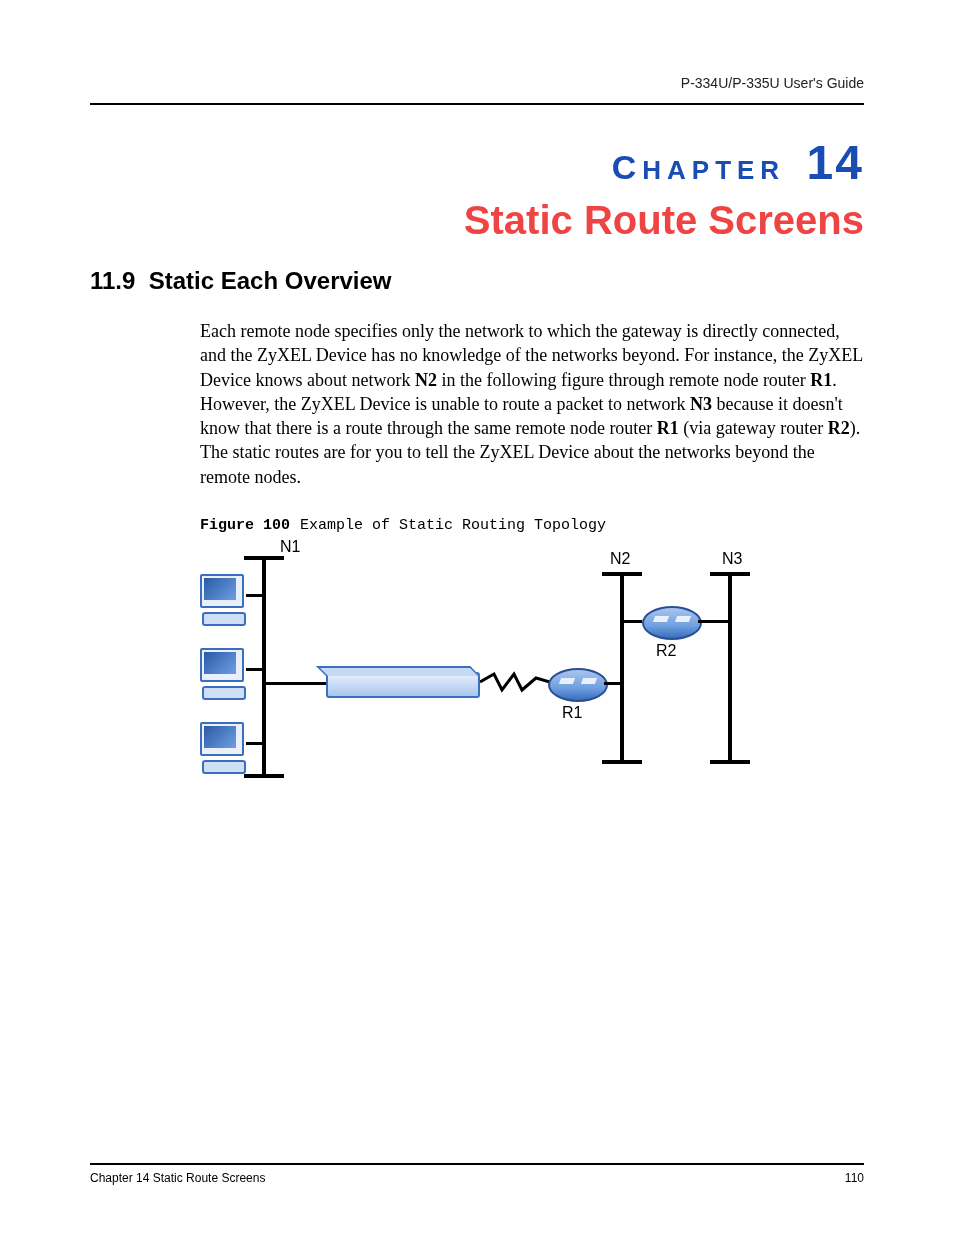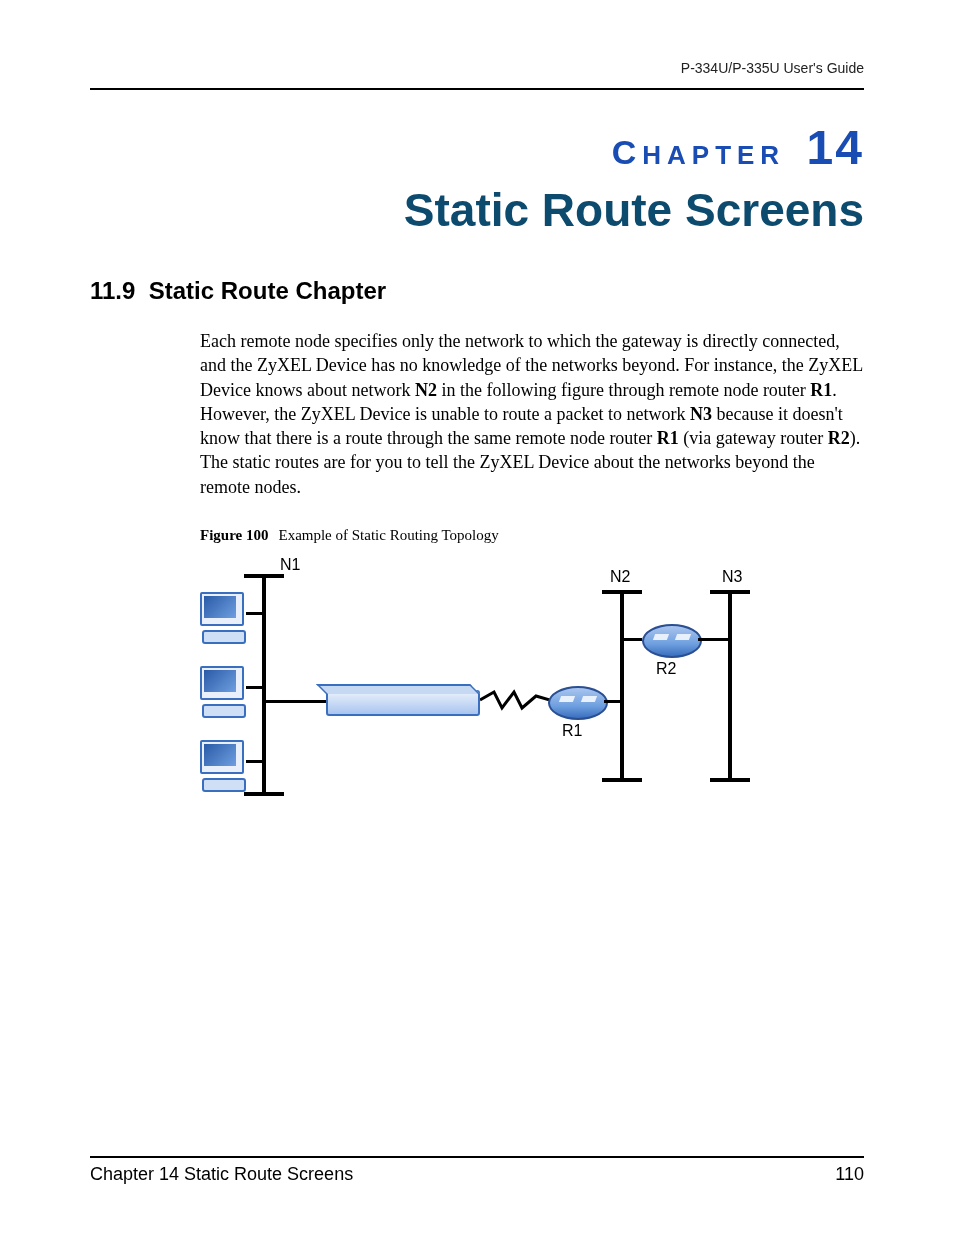--- a/index.html
+++ b/index.html
@@ -7,82 +7,82 @@
     padding: 0;
     background: #fff;
     font-family: "Times New Roman", Times, serif;
     color: #000;
     width: 954px;
     height: 1235px;
     position: relative;
     box-sizing: border-box;
   }
   .page {
-    padding: 60px 90px 40px 90px;
+    padding: 75px 90px 40px 90px;
     box-sizing: border-box;
     width: 100%;
     height: 100%;
     position: relative;
   }
   .header-right {
     text-align: right;
     font-family: Arial, Helvetica, sans-serif;
     font-size: 14px;
     color: #222;
     margin-bottom: 12px;
   }
   .top-rule {
     border: none;
     border-top: 2px solid #000;
     margin: 0 0 30px 0;
   }
   .chapter-block {
     text-align: right;
-    margin-bottom: 40px;
+    margin-bottom: 24px;
   }
   .chapter-line {
     font-family: Arial, Helvetica, sans-serif;
     color: #1a4db3;
     font-weight: bold;
     font-size: 34px;
     letter-spacing: 6px;
     margin-bottom: 8px;
   }
   .chapter-line .num {
     font-size: 48px;
     letter-spacing: 2px;
     margin-left: 6px;
   }
   .chapter-title {
     font-family: Arial, Helvetica, sans-serif;
-    color: #0c4a6e;
+    color: #ef4444;
     font-weight: bold;
-    font-size: 46px;
+    font-size: 40px;
   }
   .intro {
     font-size: 18px;
     margin: 0 0 40px 110px;
   }
   .h2 {
     font-family: Arial, Helvetica, sans-serif;
     font-weight: bold;
     font-size: 24px;
     margin: 0 0 24px 0;
   }
   .body-para {
     font-size: 18px;
     line-height: 1.35;
     margin: 0 0 28px 110px;
     text-align: left;
   }
   .body-para b { font-weight: bold; }
   .fig-caption {
-    font-family: Liberation Serif, serif;
+    font-family: Liberation Mono, monospace;
     font-size: 15px;
-    margin: 0 0 16px 110px;
+    margin: 0 0 8px 110px;
   }
   .fig-caption .fig-bold { font-weight: bold; margin-right: 10px; }
   .diagram-wrap {
     margin-left: 110px;
     width: 580px;
     height: 250px;
     position: relative;
     font-family: Arial, Helvetica, sans-serif;
     font-weight: normal;
     font-size: 16px;
@@ -95,21 +95,21 @@
   }
   .footer-rule {
     border: none;
     border-top: 2px solid #000;
     margin: 0 0 6px 0;
   }
   .footer-row {
     display: flex;
     justify-content: space-between;
     font-family: Arial, Helvetica, sans-serif;
-    font-size: 18px;
+    font-size: 12px;
   }
   
   .vline { position:absolute; width:4px; background:#000; }
   .hcap  { position:absolute; height:4px; background:#000; }
   .link  { position:absolute; height:3px; background:#000; }
   .label { position:absolute; color:#000; }
   .pc {
     position:absolute; width:46px; height:42px;
   }
   .pc .mon {
@@ -160,21 +160,21 @@
   <div class="chapter-block">
     <div class="chapter-line">
       <span>C</span><span style="font-size:26px;">HAPTER</span>
       <span class="num">14</span>
     </div>
     <div class="chapter-title">Static Route Screens</div>
   </div>
 
 
   <h2 class="h2">
-    <span>11.9</span>&nbsp;&nbsp;<span>Static Route Chapter</span>
+    <span>11.9</span>&nbsp;&nbsp;<span>Static Each Overview</span>
   </h2>
 
   <p class="body-para">
     <span>Each remote node specifies only the network to which the gateway is directly connected, and the ZyXEL Device has no knowledge of the networks beyond. For instance, the ZyXEL Device knows about network </span><b>N2</b><span> in the following figure through remote node router </span><b>R1</b><span>. However, the ZyXEL Device is unable to route a packet to network </span><b>N3</b><span> because it doesn't know that there is a route through the same remote node router </span><b>R1</b><span> (via gateway router </span><b>R2</b><span>). The static routes are for you to tell the ZyXEL Device about the networks beyond the remote nodes.</span>
   </p>
 
   <div class="fig-caption">
     <span class="fig-bold">Figure 100</span><span>Example of Static Routing Topology</span>
   </div>
 

